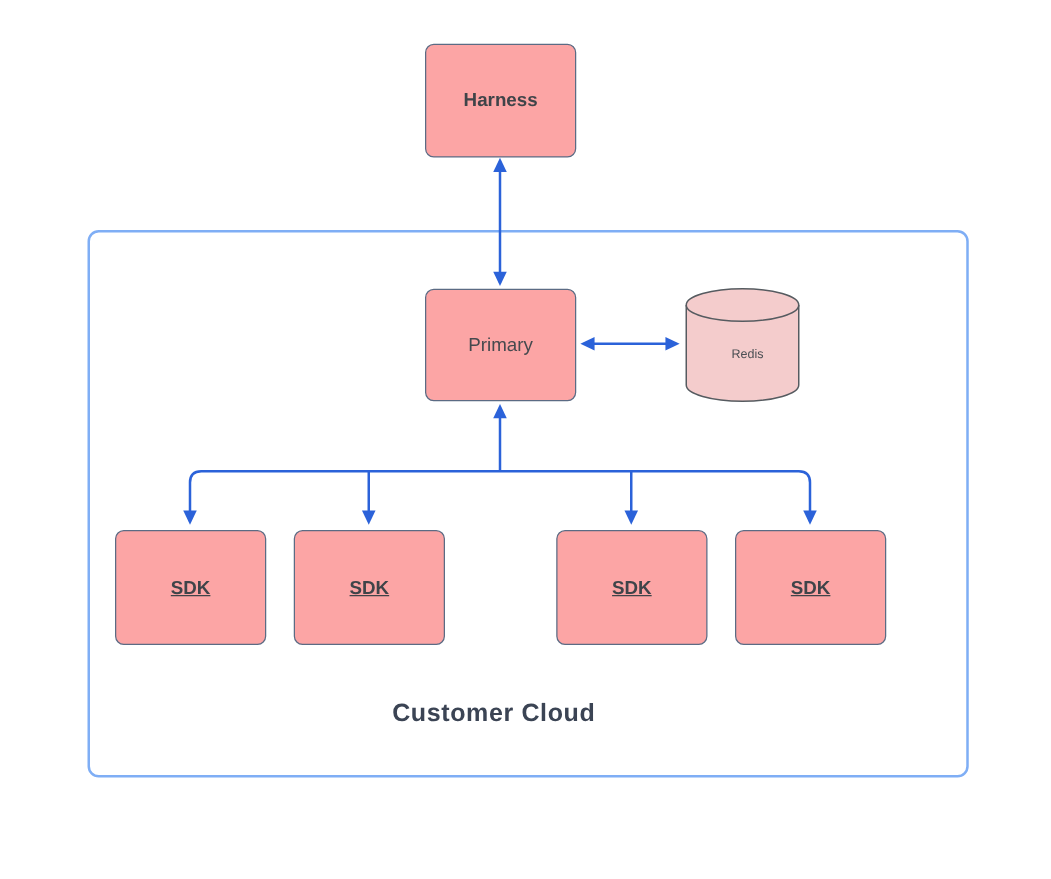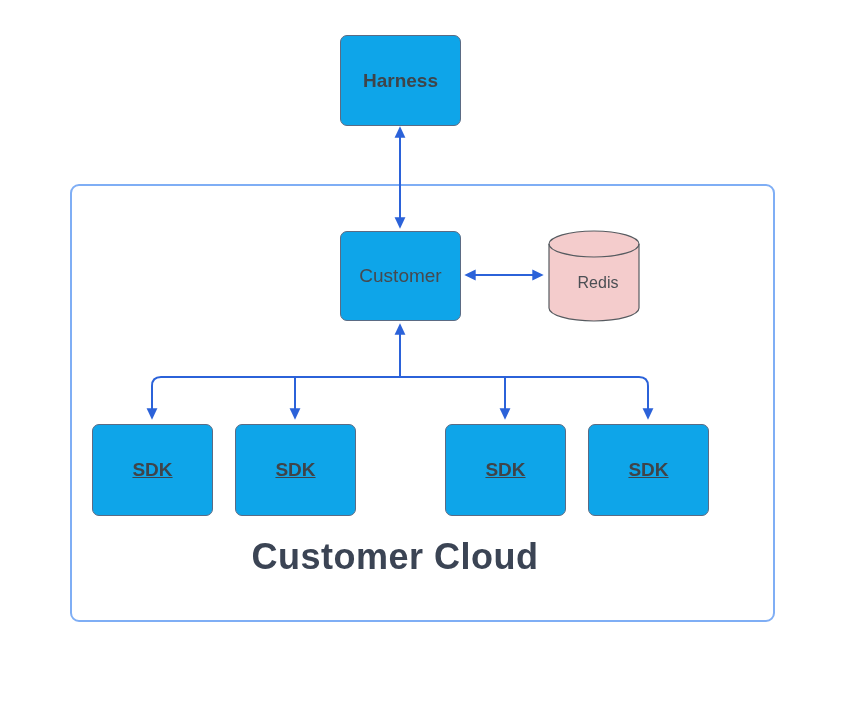--- a/index.html
+++ b/index.html
@@ -23,47 +23,47 @@
     width: 701px;
     height: 434px;
     background: #ffffff;
     border: 2px solid #7faef5;
     border-radius: 9px;
     z-index: 1;
   }
   .cloud-title {
     position: absolute;
     left: 230px;
-    top: 536px;
+    top: 560px;
     width: 330px;
     text-align: center;
-    font-size: 36px;
+    font-size: 20px;
     font-weight: bold;
     color: #3b4454;
     letter-spacing: 0.5px;
     z-index: 2;
   }
   
   .arrows {
     position: absolute;
     left: 0;
     top: 0;
     z-index: 3;
   }
   
   .node {
     position: absolute;
     display: flex;
     align-items: center;
     justify-content: center;
     width: 119px;
-    background: #0ea5e9;
+    background: #fca5a5;
     border: 1px solid #5b6b84;
     border-radius: 7px;
-    font-size: 19px;
+    font-size: 15px;
     color: #3f4449;
     z-index: 4;
   }
   .node.bold { font-weight: bold; }
   .node-harness { left: 340px; top: 35px;  height: 89px; }
   .node-primary { left: 340px; top: 231px; height: 88px; color: #46494e; }
   .node-sdk     { top: 424px;  height: 90px; text-decoration: underline; }
   .node-sdk-1 { left: 92px;  }
   .node-sdk-2 { left: 235px; }
   .node-sdk-3 { left: 445px; }
@@ -80,21 +80,21 @@
   .cylinder svg { position: absolute; left: 0; top: 0; }
   .cylinder-label {
     position: absolute;
     left: 0;
     top: 14px;
     width: 100px;
     height: 78px;
     display: flex;
     align-items: center;
     justify-content: center;
-    font-size: 16px;
+    font-size: 10px;
     color: #4b4f54;
   }
 </style>
 </head>
 <body>
 
 <div class="canvas">
 
   <div class="cloud-container"></div>
   <div class="cloud-title">Customer Cloud</div>
@@ -118,21 +118,21 @@
       <line x1="295" y1="377" x2="295" y2="417" marker-end="url(#ah)"></line>
       <line x1="505" y1="377" x2="505" y2="417" marker-end="url(#ah)"></line>
     </g>
   </svg>
 
   <div class="node bold node-harness">
     <span>Harness</span>
   </div>
 
   <div class="node node-primary">
-    <span>Customer</span>
+    <span>Primary</span>
   </div>
 
   <div class="cylinder">
     <svg width="92" height="92" viewBox="0 0 92 92">
       <path d="M1,14 A45,13 0 0 1 91,14 L91,78 A45,13 0 0 1 1,78 Z" fill="#f4cccc" stroke="#565b60" stroke-width="1.2"></path>
       <path d="M1,14 A45,13 0 0 0 91,14" fill="none" stroke="#565b60" stroke-width="1.2"></path>
     </svg>
     <div class="cylinder-label">Redis</div>
   </div>
 

